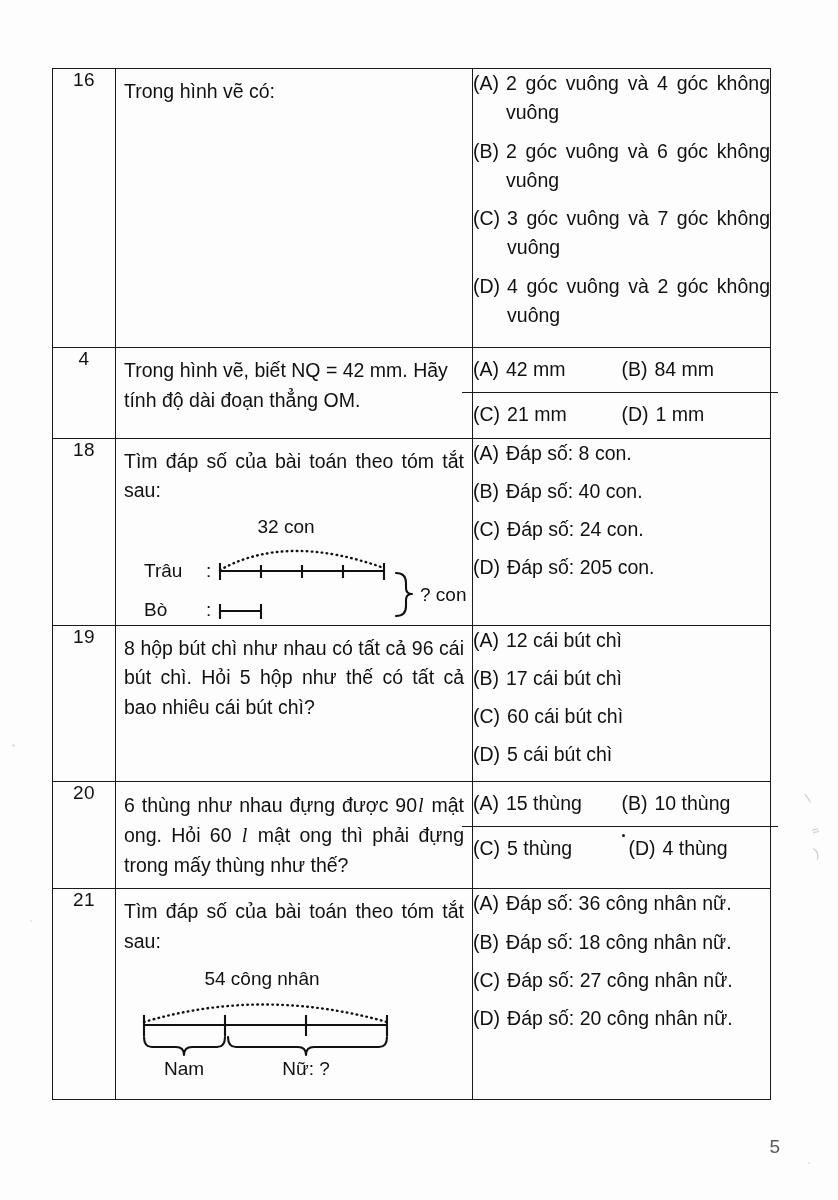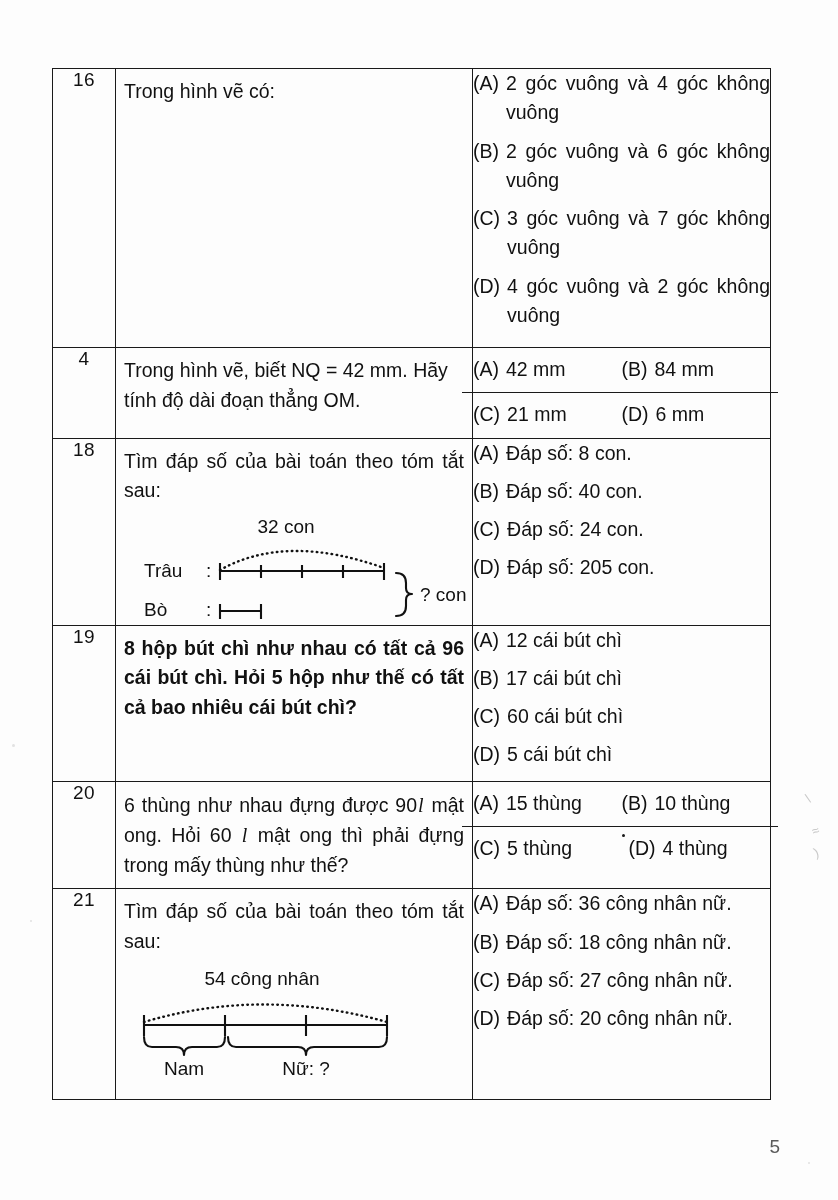--- a/index.html
+++ b/index.html
@@ -238,21 +238,21 @@
             <span class="tag">(B)</span>
             <span class="body">84 mm</span>
           </div>
           <div class="rowline"></div>
           <div class="opt">
             <span class="tag">(C)</span>
             <span class="body">21 mm</span>
           </div>
           <div class="opt">
             <span class="tag">(D)</span>
-            <span class="body">6 mm</span>
+            <span class="body">1 mm</span>
           </div>
         </div>
       </td>
     </tr>
 
     <tr>
       <td class="cell-num">
         <span>18</span>
       </td>
       <td class="cell-q" style="height:186px;">
@@ -304,21 +304,21 @@
           <span class="tag">(D)</span>
           <span class="body">Đáp số: 205 con.</span>
         </div>
       </td>
     </tr>
 
     <tr>
       <td class="cell-num">
         <span>19</span>
       </td>
-      <td class="cell-q" style="height:155px;font-weight:bold;">
+      <td class="cell-q" style="height:155px;">
         <p class="q-text justify">8 hộp bút chì như nhau có tất cả 96 cái bút chì. Hỏi 5 hộp như thế có tất cả bao nhiêu cái bút chì?</p>
       </td>
       <td class="cell-a">
         <div class="opt">
           <span class="tag">(A)</span>
           <span class="body">12 cái bút chì</span>
         </div>
         <div class="opt">
           <span class="tag">(B)</span>
           <span class="body">17 cái bút chì</span>

